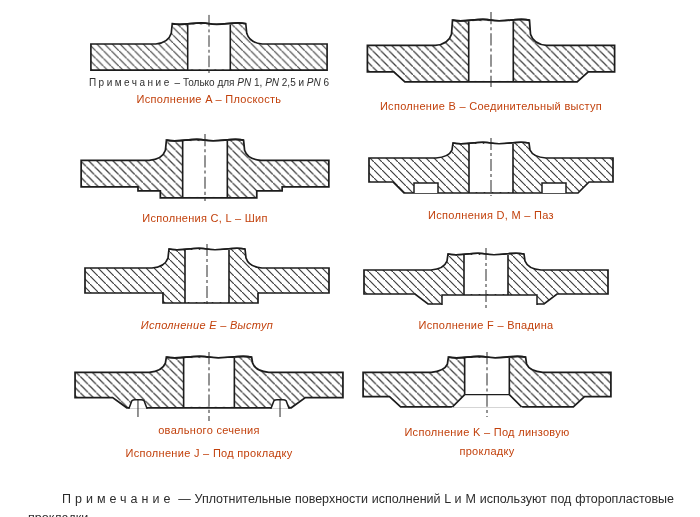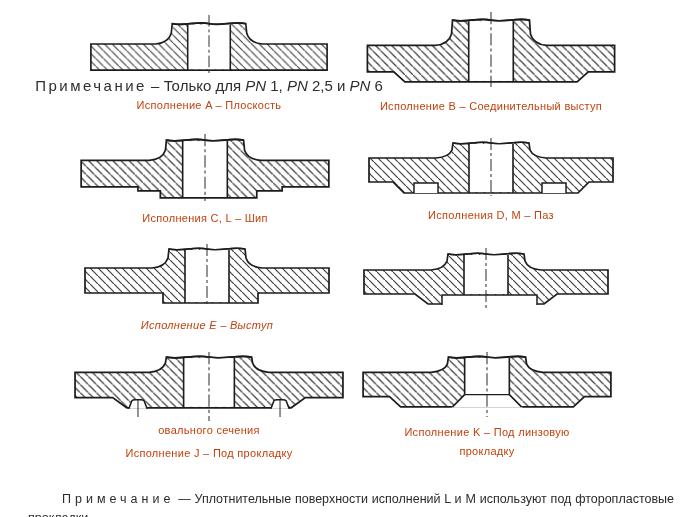--- a/index.html
+++ b/index.html
@@ -7,21 +7,21 @@
     position:relative;width:700px;height:517px;overflow:hidden;
     font-family:"Liberation Sans", sans-serif;color:#262626;
   }
   .fig{position:absolute;display:flex;flex-direction:column;align-items:center;}
   .fig svg{display:block;}
   .caption{
     font-size:11px;letter-spacing:.3px;color:#c2410c;text-align:right;
     line-height:19px;white-space:nowrap;
   }
   .fig-note{
-    font-size:15px;color:#2e2e2e;text-align:center;white-space:nowrap;
+    font-size:10px;color:#2e2e2e;text-align:center;white-space:nowrap;
     margin-top:3px;
   }
   .fig-note .sp-label{letter-spacing:2.5px;}
   .fig-note .pn{font-style:italic;}
   .mt10{margin-top:10px;} .mt8{margin-top:8px;} .mt6{margin-top:6px;} .mt4{margin-top:4px;} .mt2{margin-top:2px;}
   .footnote{
     position:absolute;left:28px;top:477px;width:646px;
     font-size:12.5px;line-height:19px;color:#2b2b2b;
     text-align:justify;text-indent:34px;
   }
@@ -100,20 +100,21 @@
 <div class="fig" style="left:360px;top:248px;width:252px;">
   <svg width="252" height="60" viewBox="0 0 250 60">
     <path d="M3,22 H70 Q83,21 86,13 L87,6 C100,9 112,3 125,6 C138,9 150,3 163,6 L164,13 Q167,21 180,22 H247 V46 H196 L183,56 H67 L54,46 H3 Z" fill="url(#h8)" stroke="#1c1c1c" stroke-width="1.7"></path>
     <rect x="81" y="47" width="95" height="10" fill="#ffffff"></rect>
     <path d="M81,57 V47 H176 V57" fill="none" stroke="#1c1c1c" stroke-width="1.5"></path>
     <rect x="103" y="7" width="44" height="39" fill="#ffffff"></rect>
     <path d="M103,7 V47 M147,7 V47" stroke="#1c1c1c" stroke-width="1.6" fill="none"></path>
     <path d="M87,6 C100,9 112,3 125,6 C138,9 150,3 163,6" fill="none" stroke="#1c1c1c" stroke-width="1.6"></path>
     <path d="M125,0 V60" stroke="#2b2b2b" stroke-width="1" stroke-dasharray="12 3 3 3" fill="none"></path>
   </svg>
+  <div class="caption mt8">Исполнение F – Впадина</div>
 </div>
 
 <div class="fig" style="left:72px;top:352px;width:274px;">
   <svg width="274" height="69" viewBox="0 0 270 68">
     <path d="M3,20 H76 Q89,19 92,11 L93,5 C106,8 120,2 135,5 C150,8 164,2 177,5 L178,11 Q181,19 194,20 H267 V45 H230 L216,55 H54 L40,45 H3 Z" fill="url(#h8)" stroke="#1c1c1c" stroke-width="1.7"></path>
     <rect x="110" y="6" width="50" height="48" fill="#ffffff"></rect>
     <path d="M110,6 V55 M160,6 V55" stroke="#1c1c1c" stroke-width="1.6" fill="none"></path>
     <path d="M56,56 L59,48 Q60,47 62,47 H68 Q70,47 71,48 L74,56 Z" fill="#ffffff" stroke="none"></path>
     <path d="M56,56 L59,48 Q60,47 62,47 H68 Q70,47 71,48 L74,56" fill="none" stroke="#1c1c1c" stroke-width="1.5"></path>
     <path d="M196,56 L199,48 Q200,47 202,47 H208 Q210,47 211,48 L214,56 Z" fill="#ffffff" stroke="none"></path>

